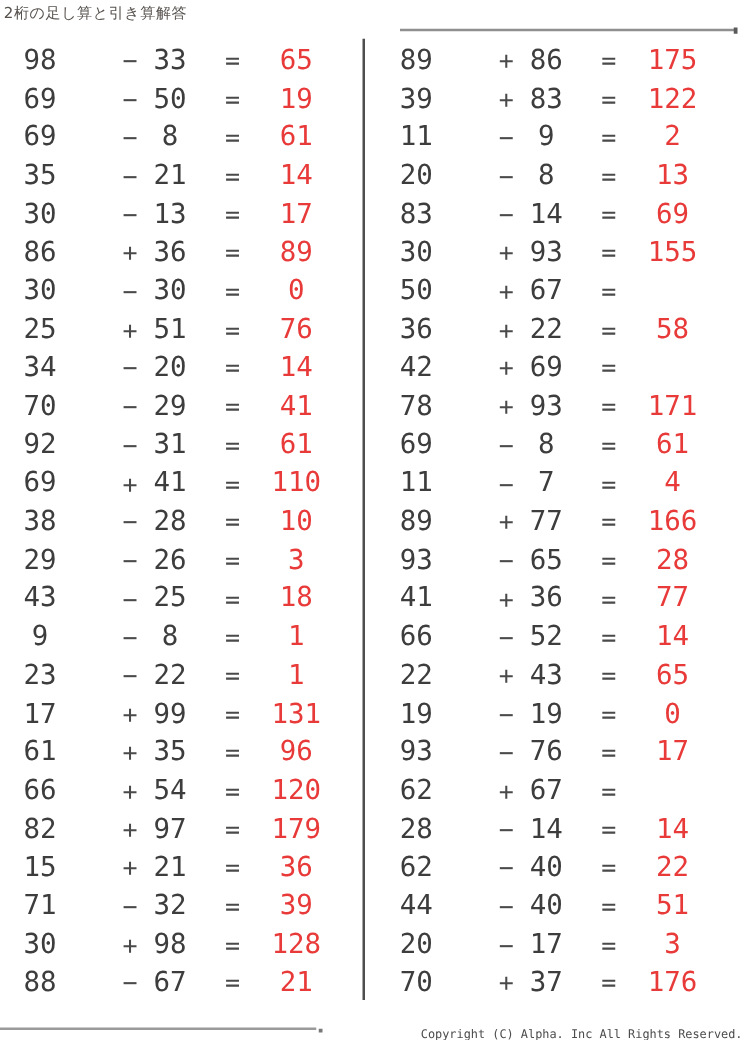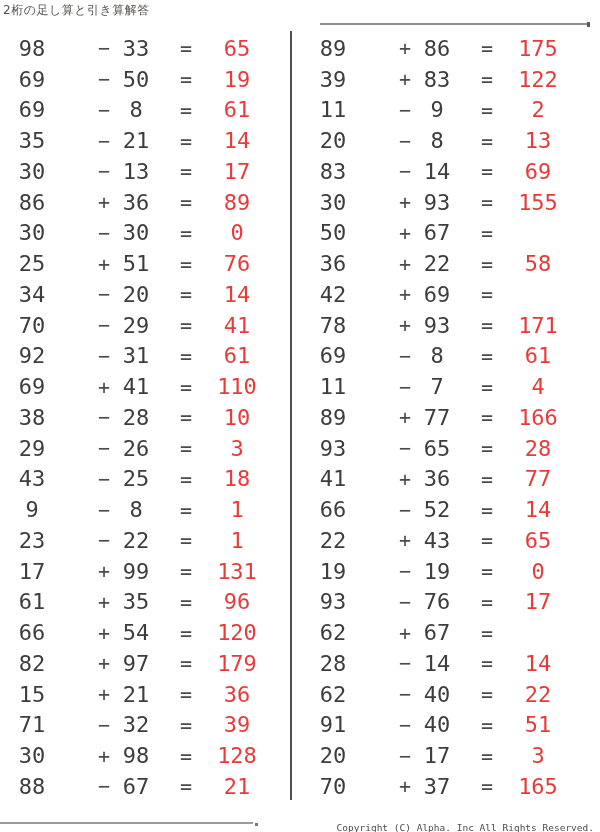--- a/index.html
+++ b/index.html
@@ -386,39 +386,39 @@
     <span class="cell c-ans">14</span>
   </div>
       <div class="row">
     <span class="cell c-a">62</span>
     <span class="cell c-op">−</span>
     <span class="cell c-b">40</span>
     <span class="cell c-eq">=</span>
     <span class="cell c-ans">22</span>
   </div>
       <div class="row">
-    <span class="cell c-a">91</span>
+    <span class="cell c-a">44</span>
     <span class="cell c-op">−</span>
     <span class="cell c-b">40</span>
     <span class="cell c-eq">=</span>
     <span class="cell c-ans">51</span>
   </div>
       <div class="row">
     <span class="cell c-a">20</span>
     <span class="cell c-op">−</span>
     <span class="cell c-b">17</span>
     <span class="cell c-eq">=</span>
     <span class="cell c-ans">3</span>
   </div>
       <div class="row">
     <span class="cell c-a">70</span>
     <span class="cell c-op">+</span>
     <span class="cell c-b">37</span>
     <span class="cell c-eq">=</span>
-    <span class="cell c-ans">165</span>
+    <span class="cell c-ans">176</span>
   </div>
     </div>
 </div>
 
 <div class="divider"></div>
 
 <div class="bottom-rule">
     <span class="tick"></span>
   </div>
 

